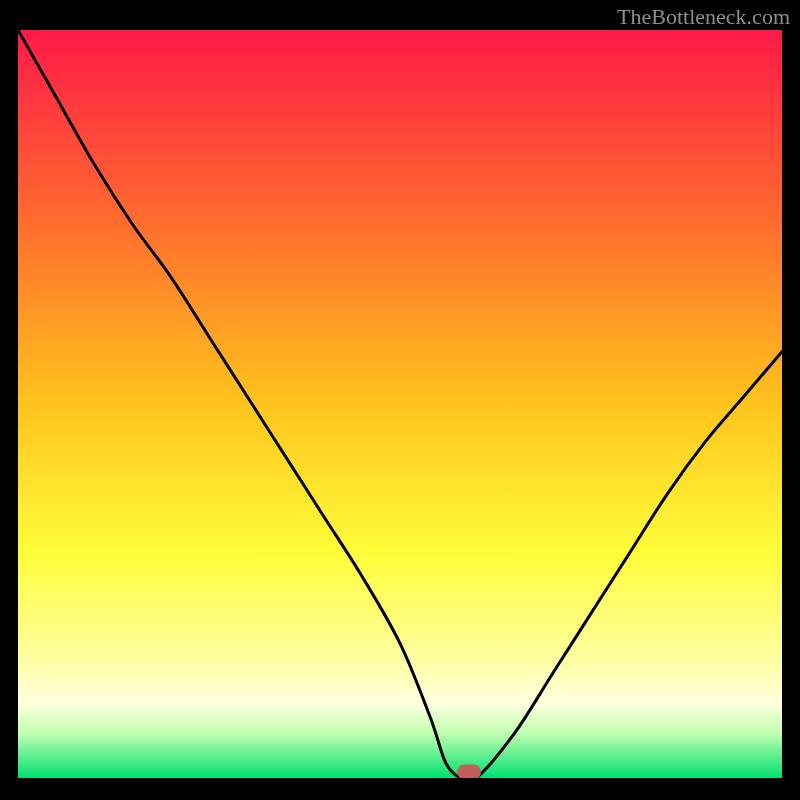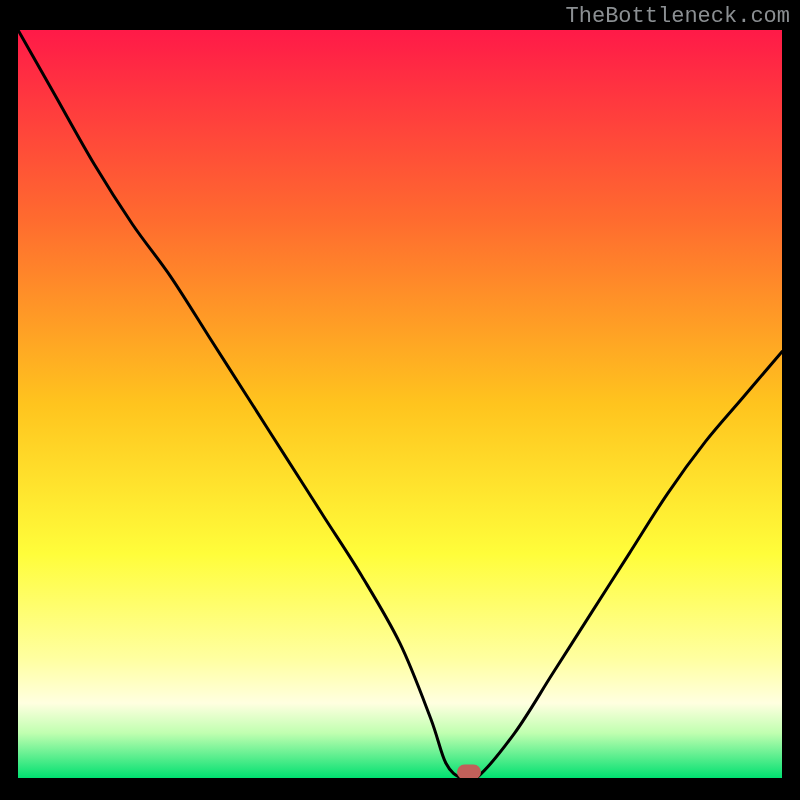--- a/index.html
+++ b/index.html
@@ -14,21 +14,21 @@
     position: relative;
     width: 800px;
     height: 800px;
     background: #000;
   }
   .watermark {
     position: absolute;
     top: 4px;
     right: 10px;
     color: #8b8f92;
-    font-family: Liberation Mono, monospace;
+    font-family: Liberation Serif, serif;
     font-size: 22px;
     font-weight: 500;
     z-index: 3;
   }
   .plot-area {
     position: absolute;
     left: 18px;
     top: 30px;
     width: 764px;
     height: 748px;

